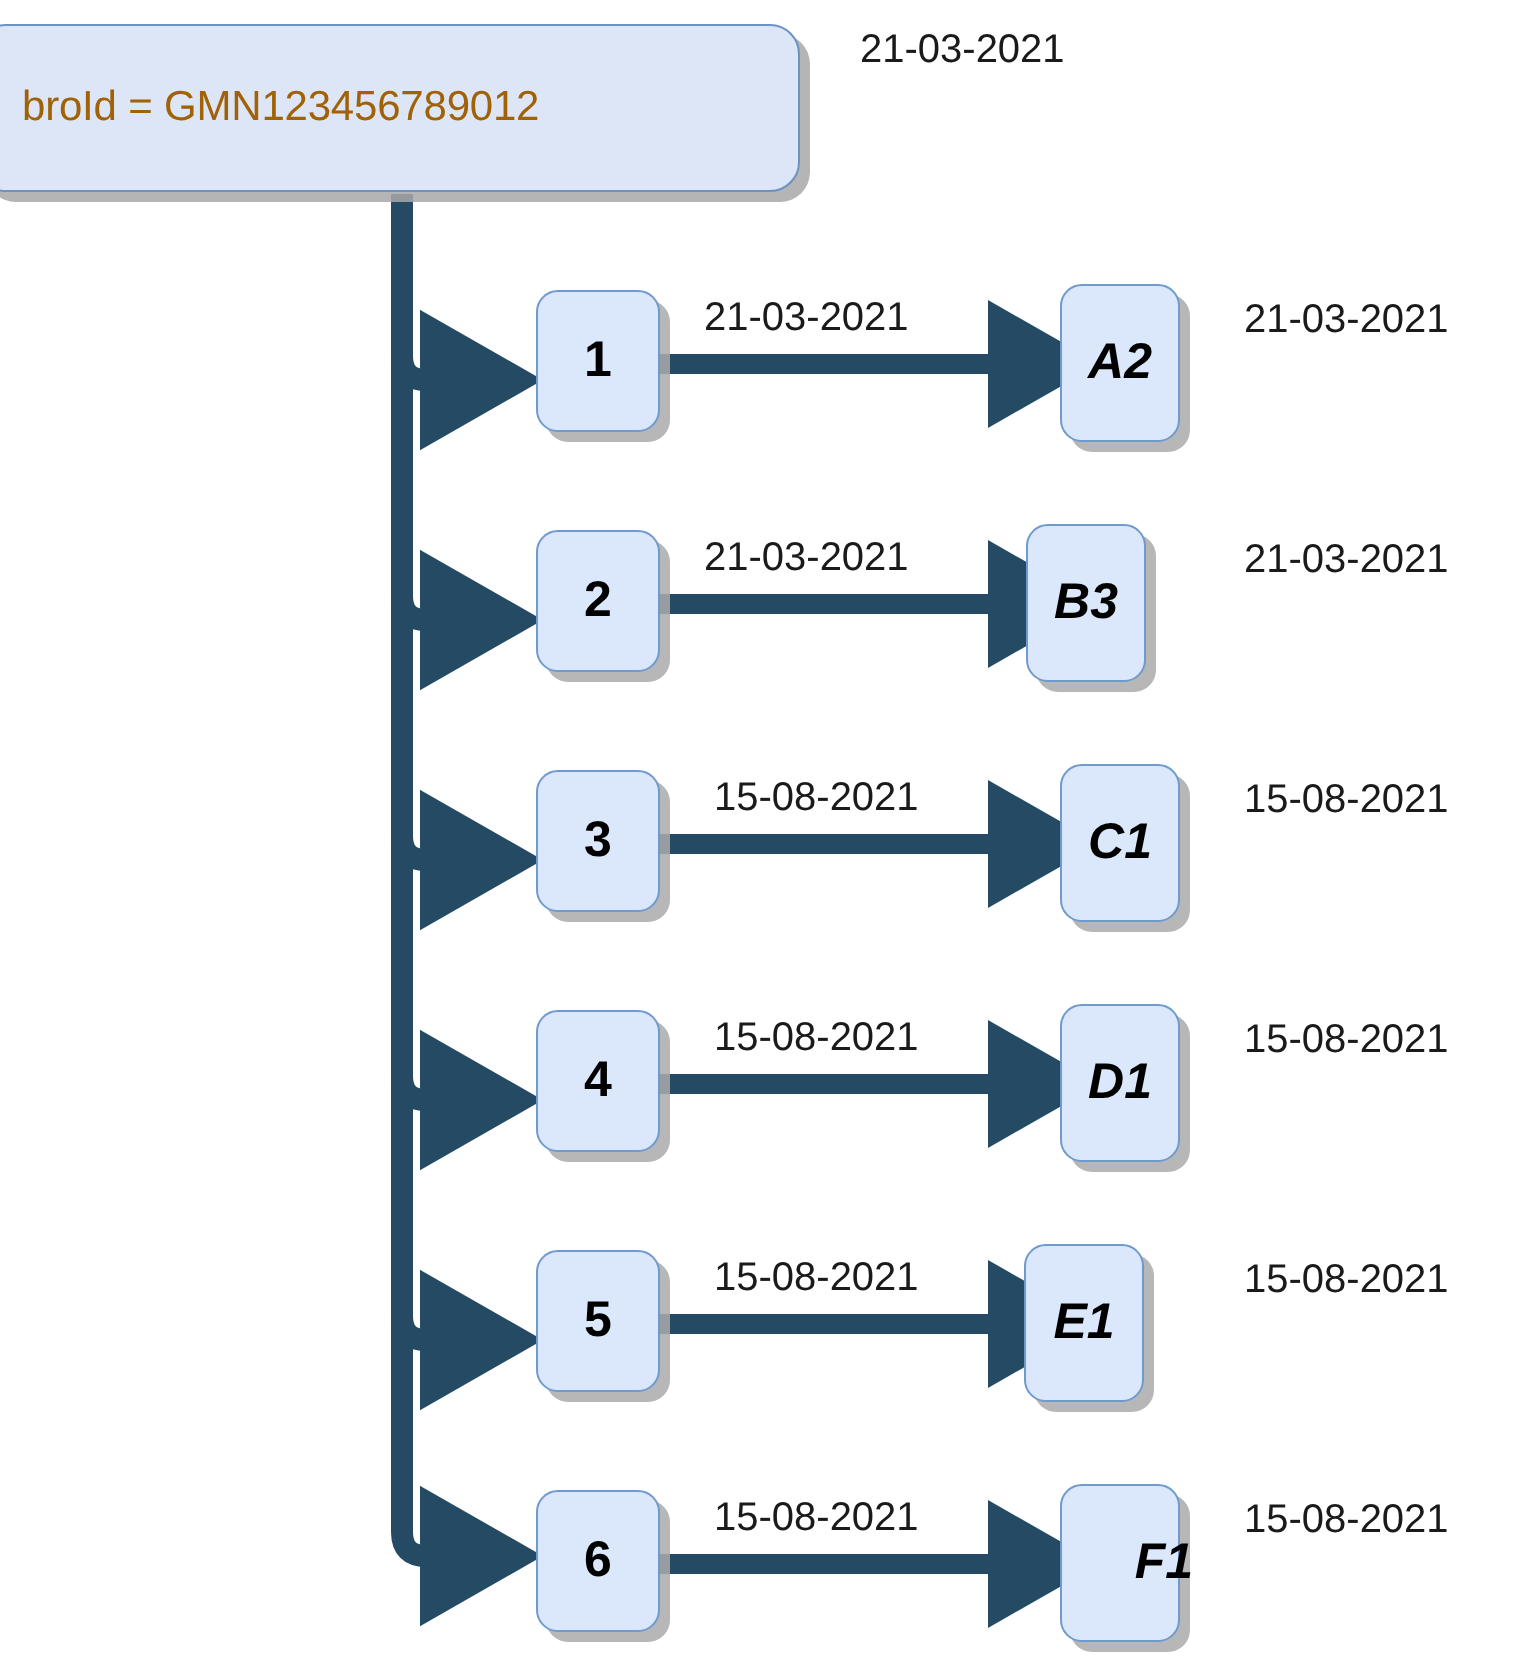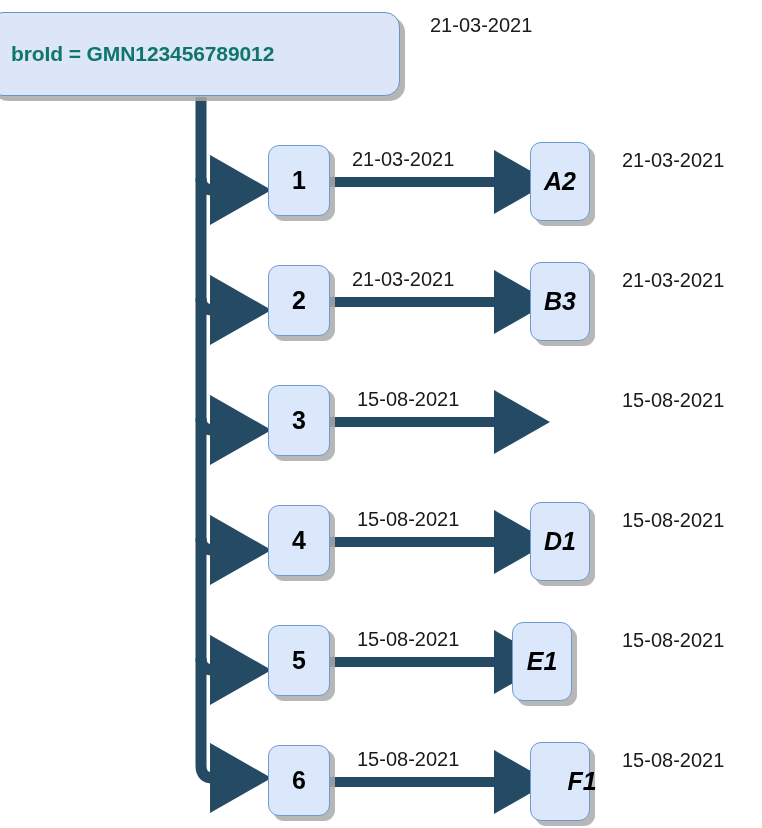--- a/index.html
+++ b/index.html
@@ -37,22 +37,22 @@
     border: 1.6px solid #6a93c4;
     border-radius: 15px;
     box-shadow: 5px 5px 0 0 rgba(168,168,168,0.85);
     display: flex;
     flex-direction: column;
     justify-content: center;
     padding-left: 22px;
   }
   .root-line {
     font-size: 21px;
-    font-weight: bold;
-    color: #0f766e;
+    font-weight: normal;
+    color: #a16207;
     line-height: 28px;
     letter-spacing: -0.1px;
     white-space: nowrap;
   }
 
   
   .node {
     position: absolute;
     box-sizing: border-box;
     background: #dbe7fa;
@@ -136,25 +136,26 @@
   </div>
   <div class="root-date">21-03-2021</div>
 
   <div class="node left" style="left:268px; top:145px;">1</div>
   <div class="edge-label" style="left:352px; top:148px;">21-03-2021</div>
   <div class="node right" style="left:530px; top:142px;">A2</div>
   <div class="side-date" style="left:622px; top:149px;">21-03-2021</div>
 
   <div class="node left" style="left:268px; top:265px;">2</div>
   <div class="edge-label" style="left:352px; top:268px;">21-03-2021</div>
-  <div class="node right" style="left:530px; top:262px;">B3</div>
+  <div class="node right" style="left:513px; top:262px;">B3</div>
   <div class="side-date" style="left:622px; top:269px;">21-03-2021</div>
 
   <div class="node left" style="left:268px; top:385px;">3</div>
   <div class="edge-label" style="left:357px; top:388px;">15-08-2021</div>
+  <div class="node right" style="left:530px; top:382px;">C1</div>
   <div class="side-date" style="left:622px; top:389px;">15-08-2021</div>
 
   <div class="node left" style="left:268px; top:505px;">4</div>
   <div class="edge-label" style="left:357px; top:508px;">15-08-2021</div>
   <div class="node right" style="left:530px; top:502px;">D1</div>
   <div class="side-date" style="left:622px; top:509px;">15-08-2021</div>
 
   <div class="node left" style="left:268px; top:625px;">5</div>
   <div class="edge-label" style="left:357px; top:628px;">15-08-2021</div>
   <div class="node right" style="left:512px; top:622px;">E1</div>

